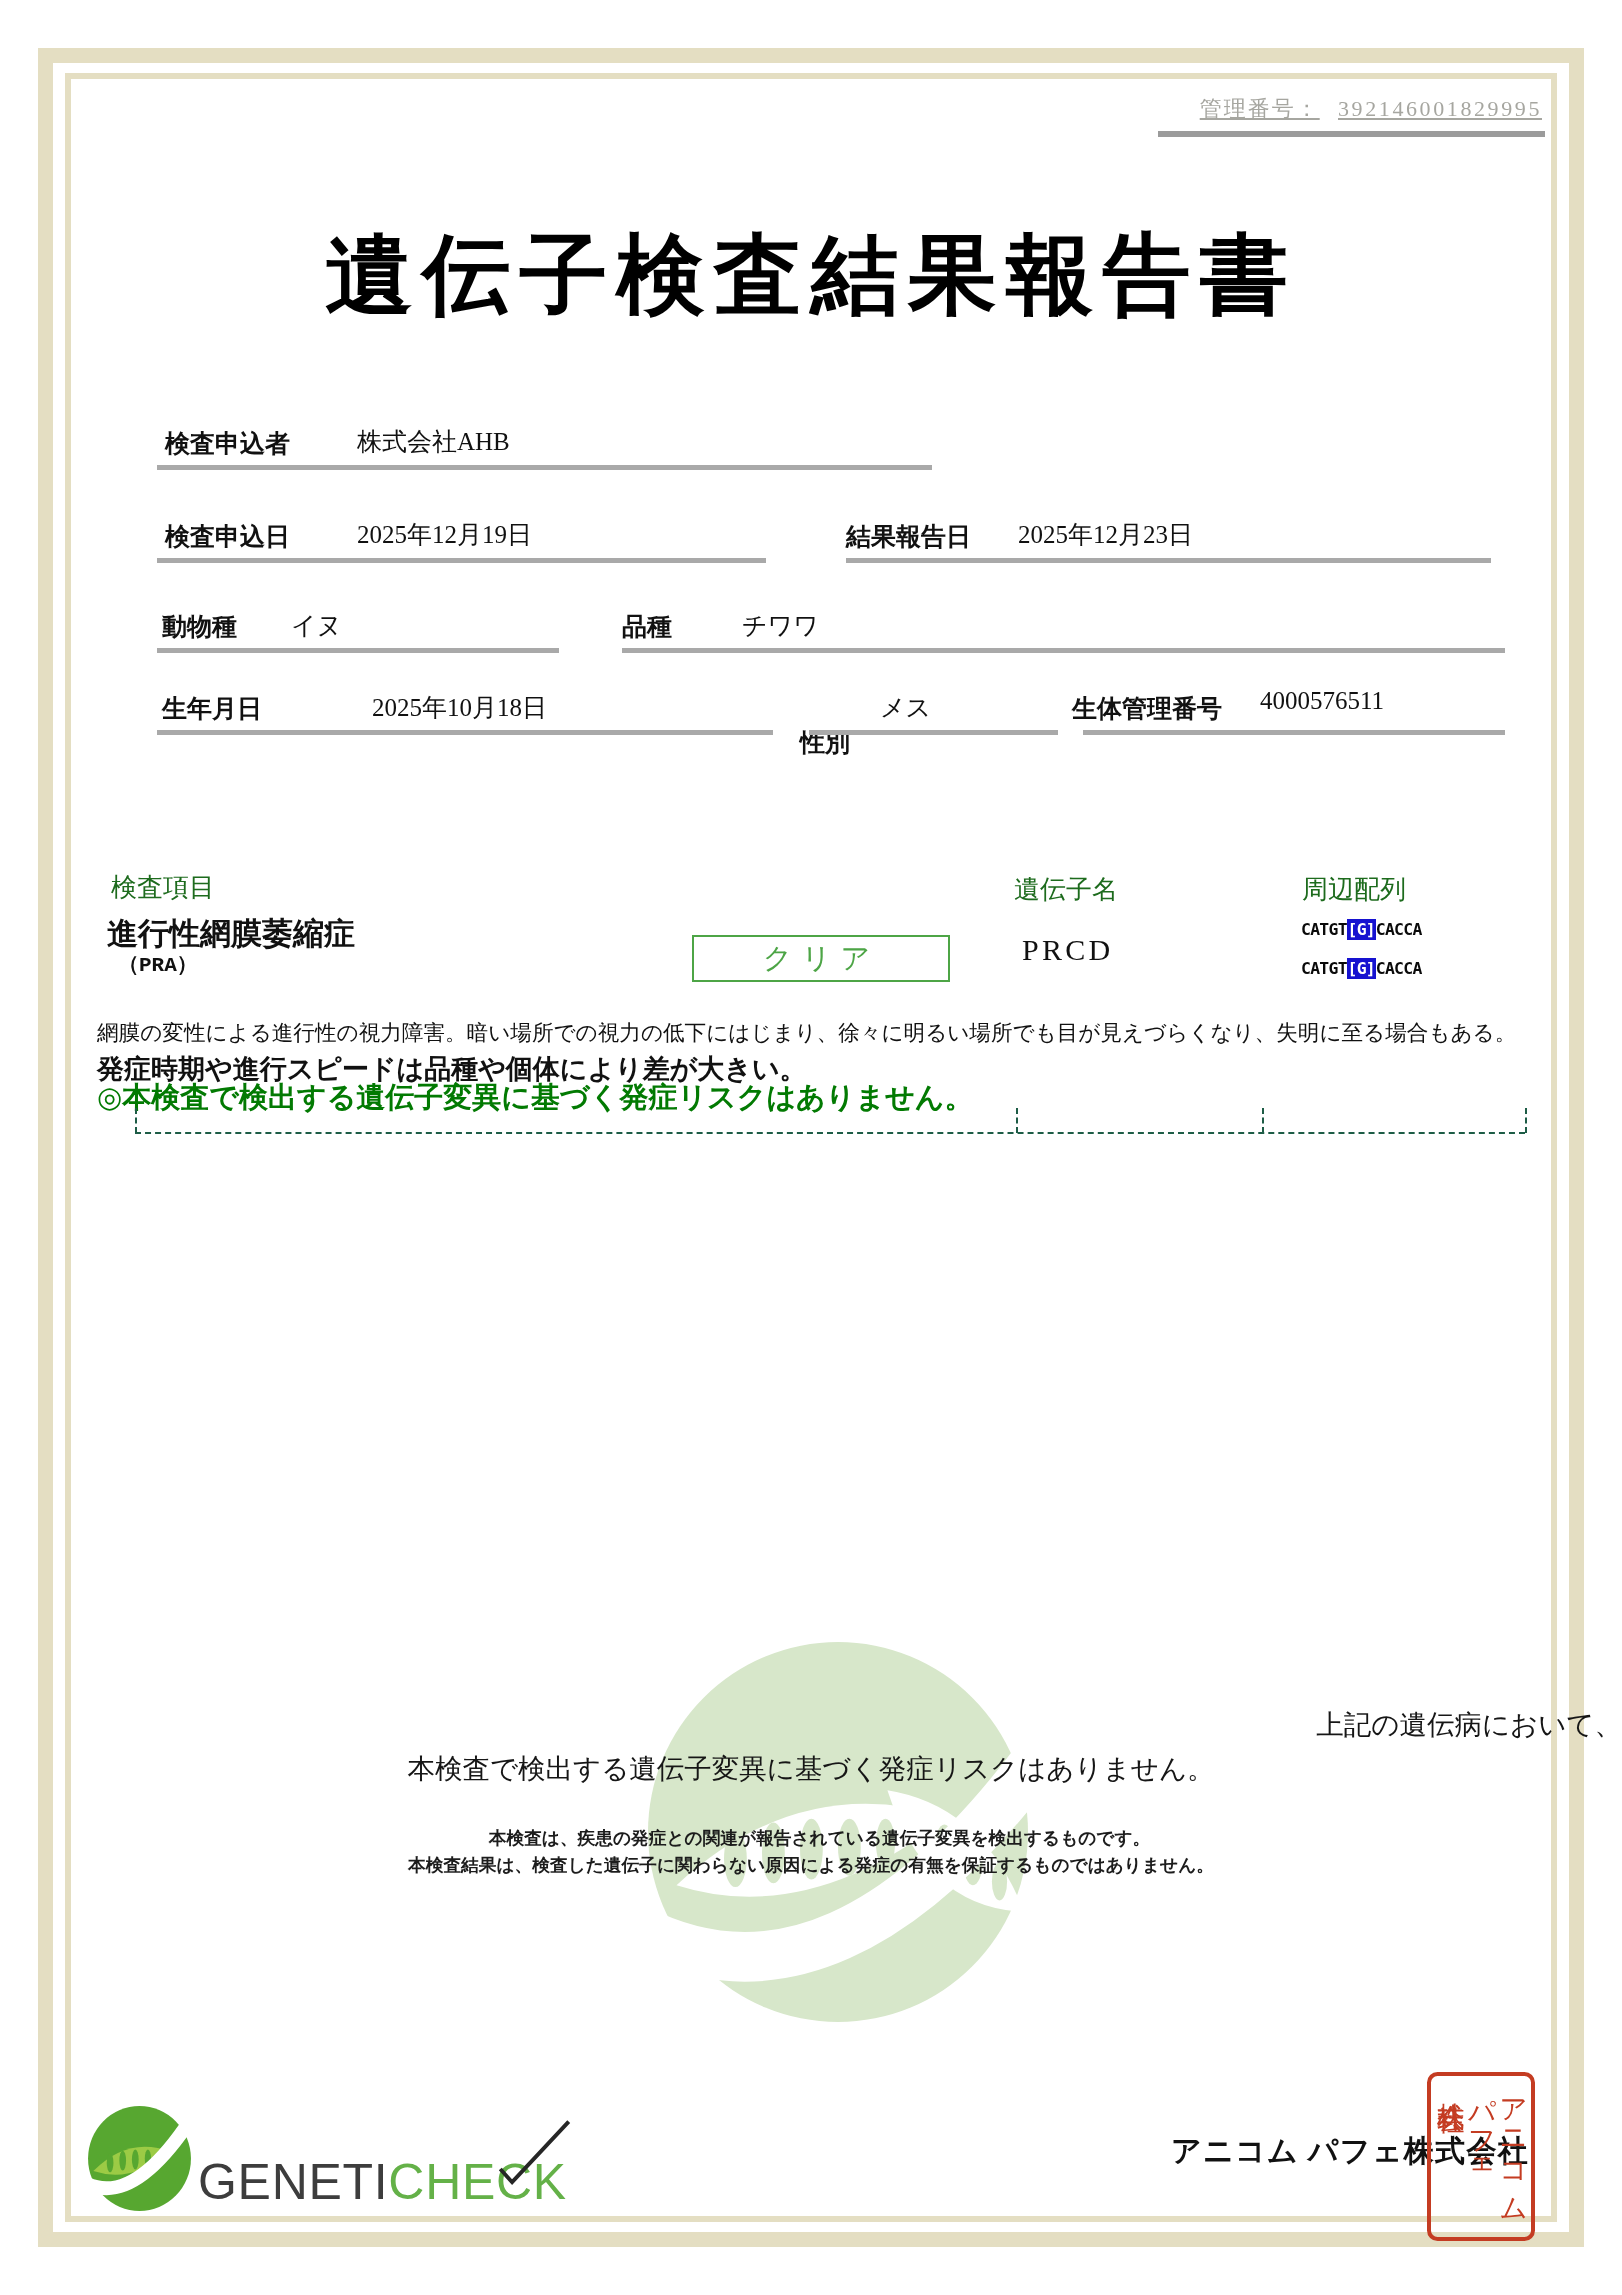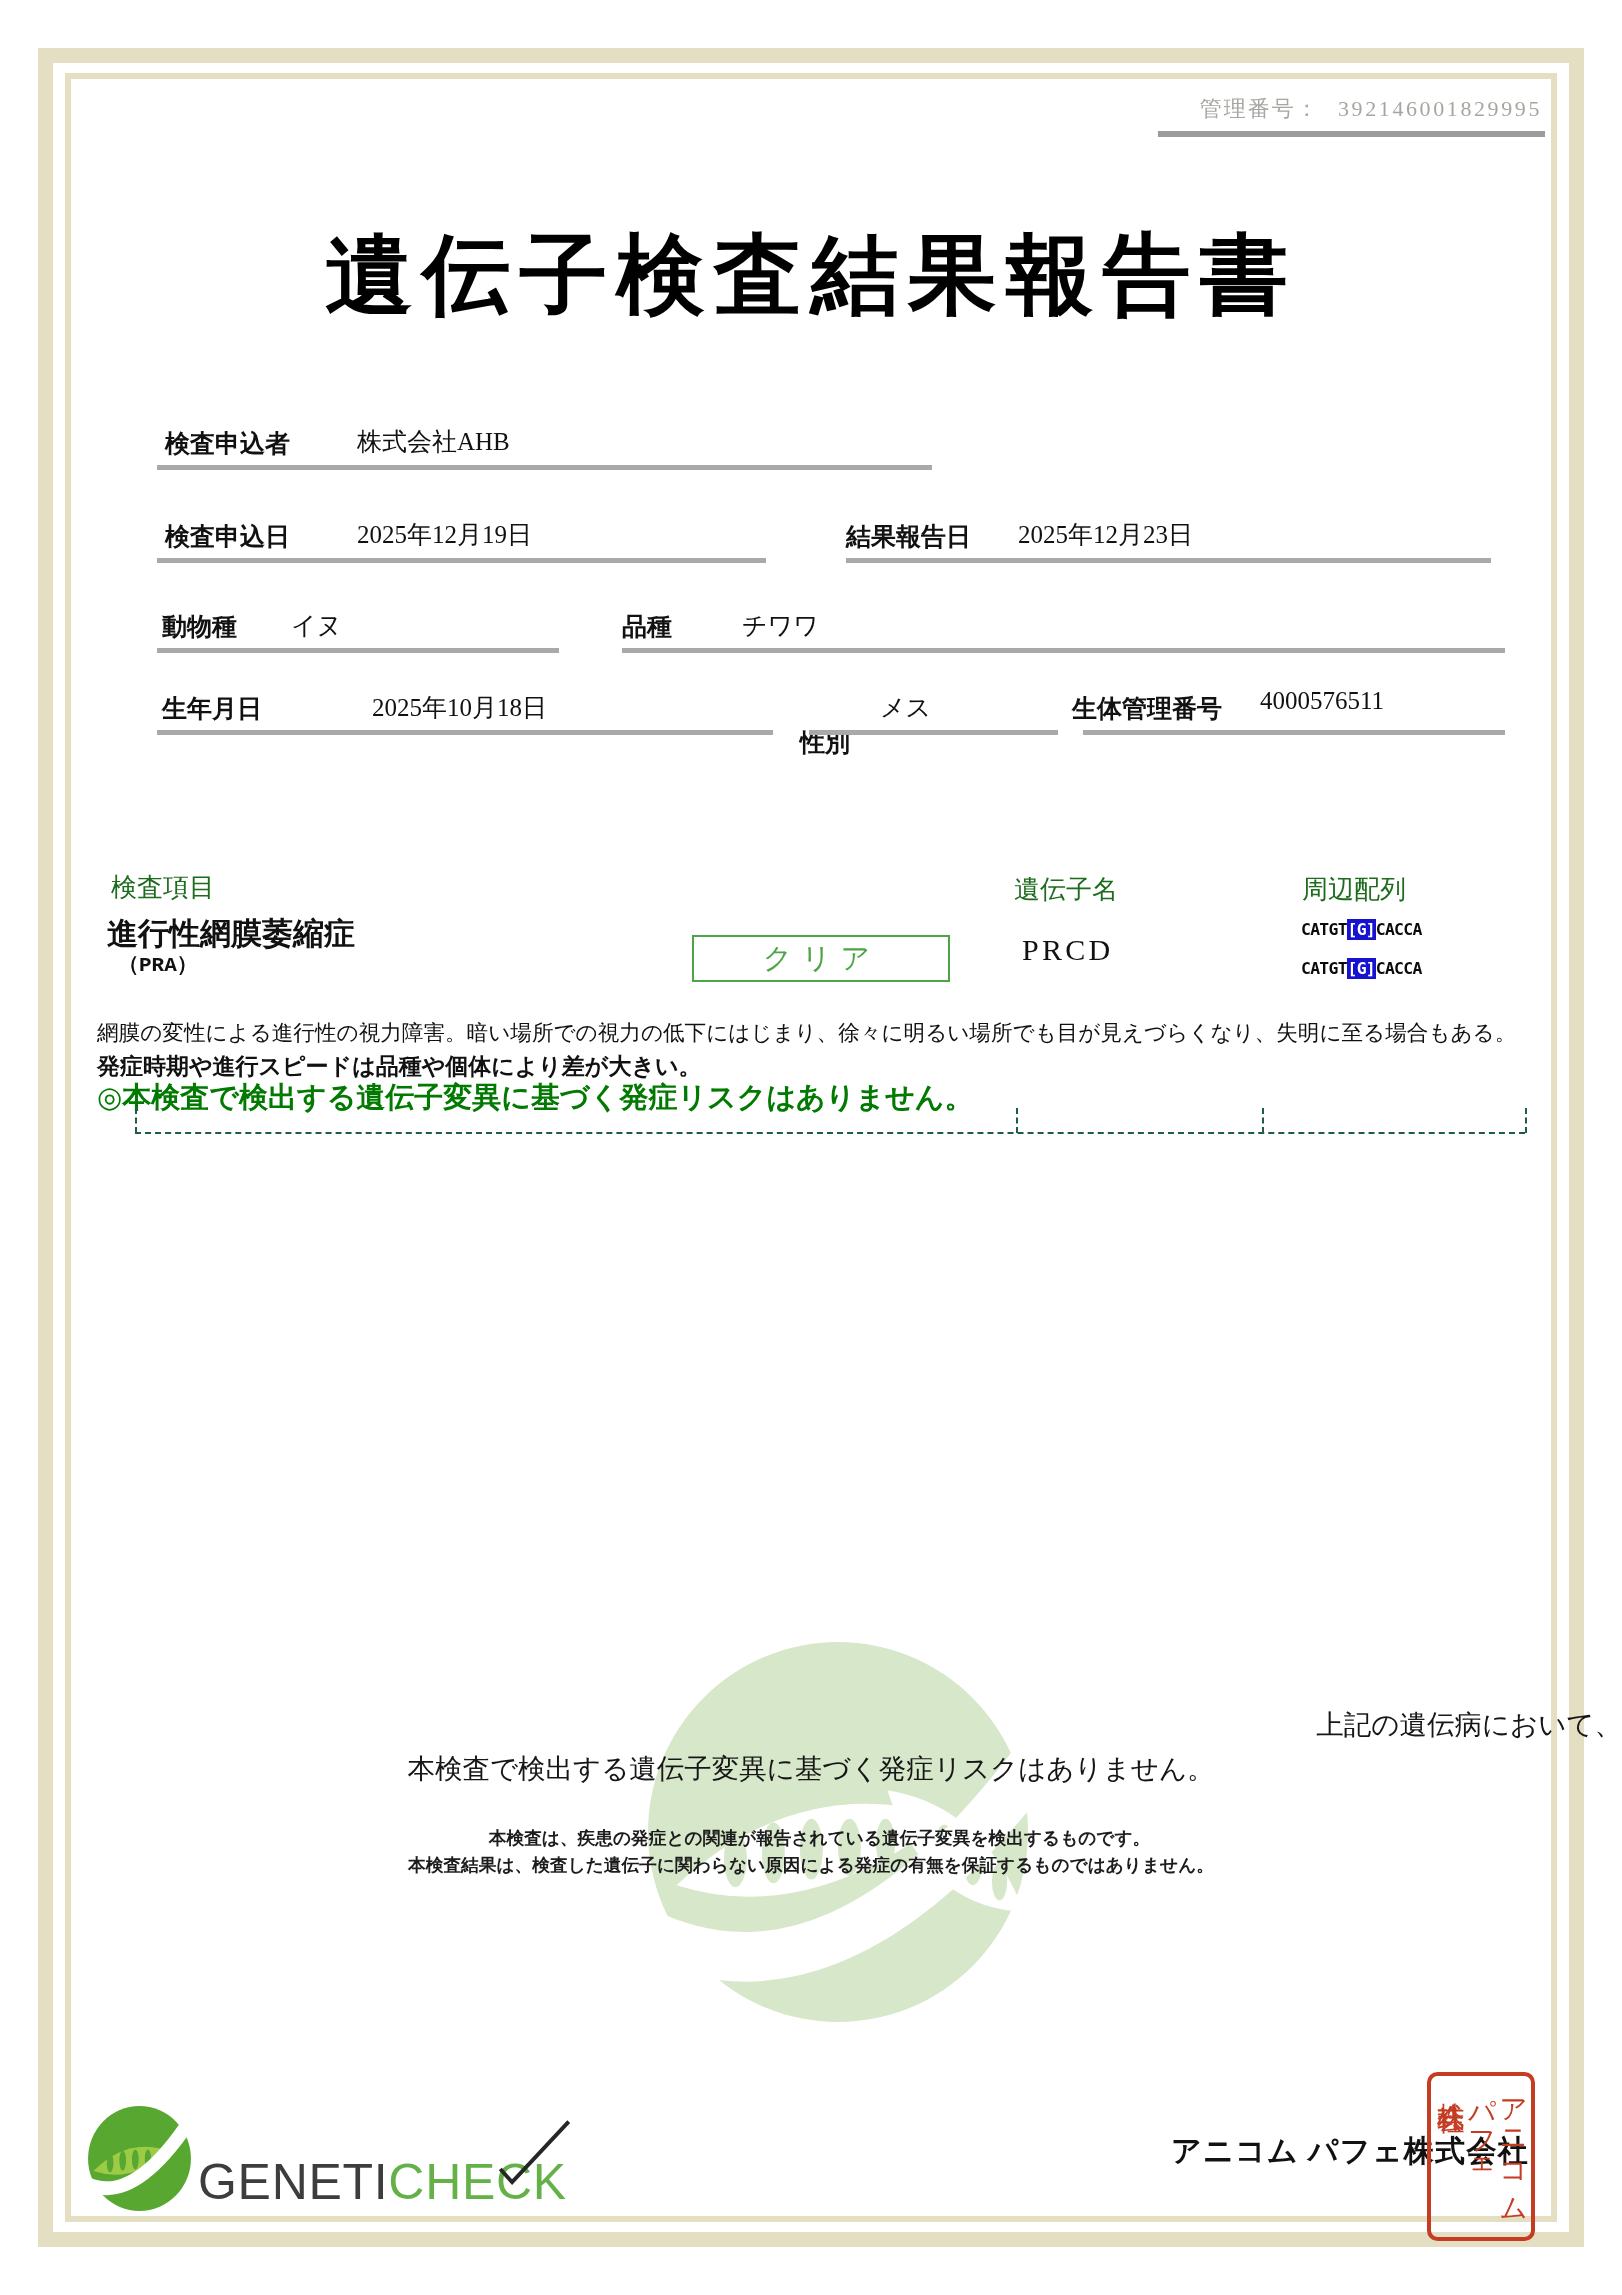--- a/index.html
+++ b/index.html
@@ -20,21 +20,21 @@
   html,body{margin:0;padding:0;}
   body{
     width:1622px;height:2295px;background:#ffffff;position:relative;
     font-family:var(--serif);color:#111;overflow:hidden;
   }
   .abs{position:absolute;}
   
   .frame-outer{left:38px;top:48px;right:38px;bottom:48px;border:15px solid var(--beige);}
   .frame-inner{left:65px;top:73px;right:65px;bottom:73px;border:6.5px solid var(--beige);}
   
-  .mgmt{top:94px;right:80px;font-size:22px;color:var(--gray-text);letter-spacing:2px;white-space:nowrap;}
+  .mgmt{top:94px;right:80px;font-size:22px;color:var(--gray-text);letter-spacing:2px;white-space:nowrap;text-decoration:underline;}
   .mgmt-num{margin-left:18.3px;letter-spacing:2.6px;}
   .mgmt-line{left:1158px;top:131px;width:387px;height:5.9px;background:#9b9b9b;}
   
   .title{left:0;right:0;top:216px;text-align:center;font-size:88px;font-weight:700;letter-spacing:9.2px;color:#000;}
   
   .flabel{font-size:25px;font-weight:700;white-space:nowrap;}
   .fvalue{font-size:25px;white-space:nowrap;}
   .fline{height:4.6px;background:var(--gray-line);}
   .r1-label{left:165px;top:427px;}
   .r1-value{left:357px;top:425px;}
@@ -68,21 +68,21 @@
   .disease-name{left:107px;top:913px;font-size:31px;font-weight:600;white-space:nowrap;}
   .disease-abbr{left:118px;top:950px;font-size:21px;font-weight:600;white-space:nowrap;font-family:Liberation Mono, monospace;}
   .clear-box{left:692px;top:935px;width:254px;height:43px;border:2.6px solid var(--green-clear);
     text-align:center;line-height:42px;font-size:29px;letter-spacing:9.2px;color:var(--green-clear);}
   .gene-name{left:1022px;top:933px;font-size:30px;letter-spacing:3.3px;white-space:nowrap;}
   .seq-row{font-family:var(--mono);font-size:16.4px;font-weight:700;letter-spacing:-0.7px;white-space:nowrap;color:#0a0a0a;}
   .seq1{left:1301px;top:920px;}
   .seq2{left:1301px;top:959px;}
   .seq-var{background:var(--blue-var);color:#ffffff;padding:0.7px 0.7px;}
   .desc{left:97px;top:1018px;font-size:21.6px;font-weight:400;white-space:nowrap;}
-  .desc2{left:97px;top:1051px;font-size:23px;font-weight:700;white-space:nowrap;}
+  .desc2{left:97px;top:1051px;font-size:27px;font-weight:700;white-space:nowrap;}
   .risk{left:97px;top:1078px;font-size:29px;font-weight:700;color:var(--green-risk);white-space:nowrap;}
   .vdash{top:1108px;height:25px;width:0;border-left:2.6px dashed var(--green-dash);}
   .vd1{left:135px;} .vd2{left:1016px;} .vd3{left:1262px;} .vd4{left:1525px;}
   .hdash{left:135px;top:1132px;width:1390px;height:0;border-top:2.6px dashed var(--green-dash);}
   
   .watermark{left:648px;top:1642px;width:380px;height:380px;}
   .sum1{left:0;right:0;top:1707px;text-align:right;font-family:var(--sans);font-size:27.5px;color:#161616;}
   .sum2{left:0;right:0;top:1751px;text-align:center;font-family:var(--sans);font-size:27.5px;color:#161616;}
   .note1{left:0;right:0;top:1826px;text-align:center;font-family:var(--sans);font-size:17.7px;font-weight:700;color:#1c1c1c;padding-left:17px;}
   .note2{left:0;right:0;top:1853px;text-align:center;font-family:var(--sans);font-size:17.7px;font-weight:700;color:#1c1c1c;}

